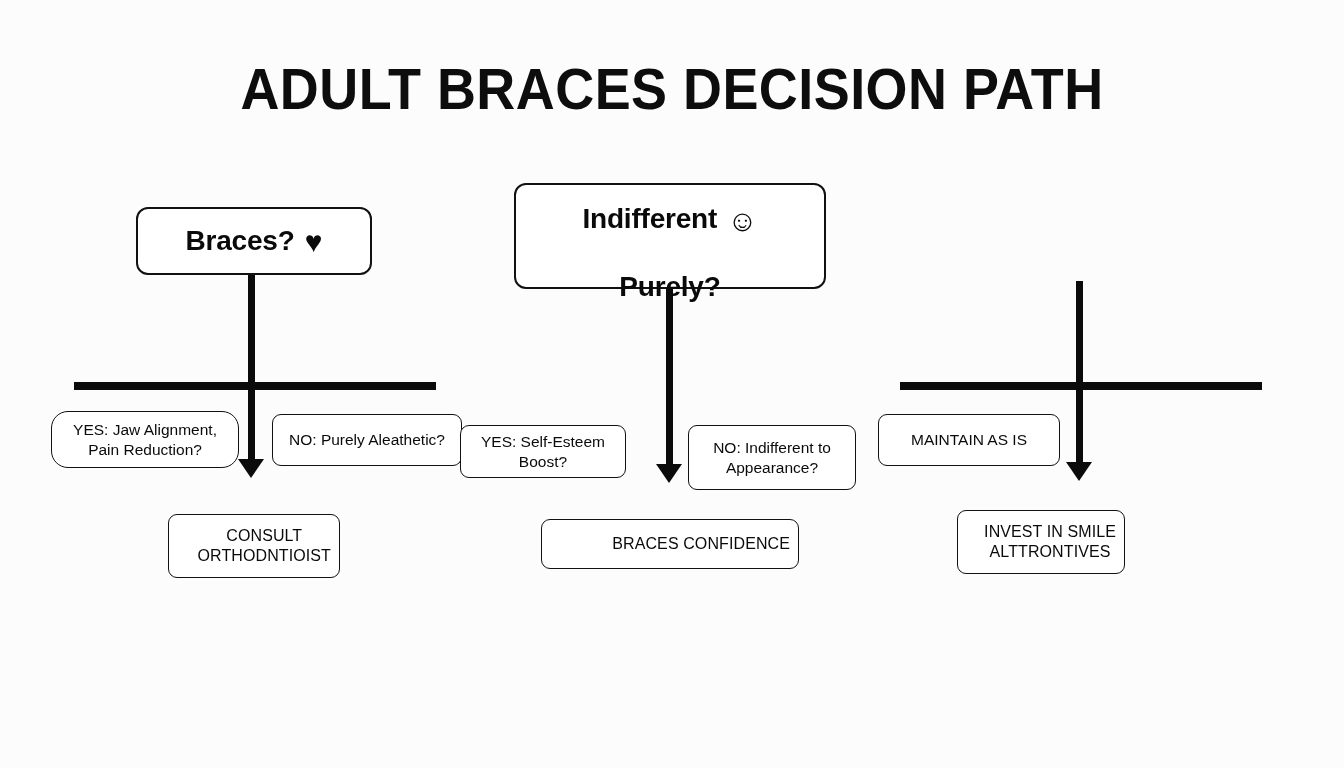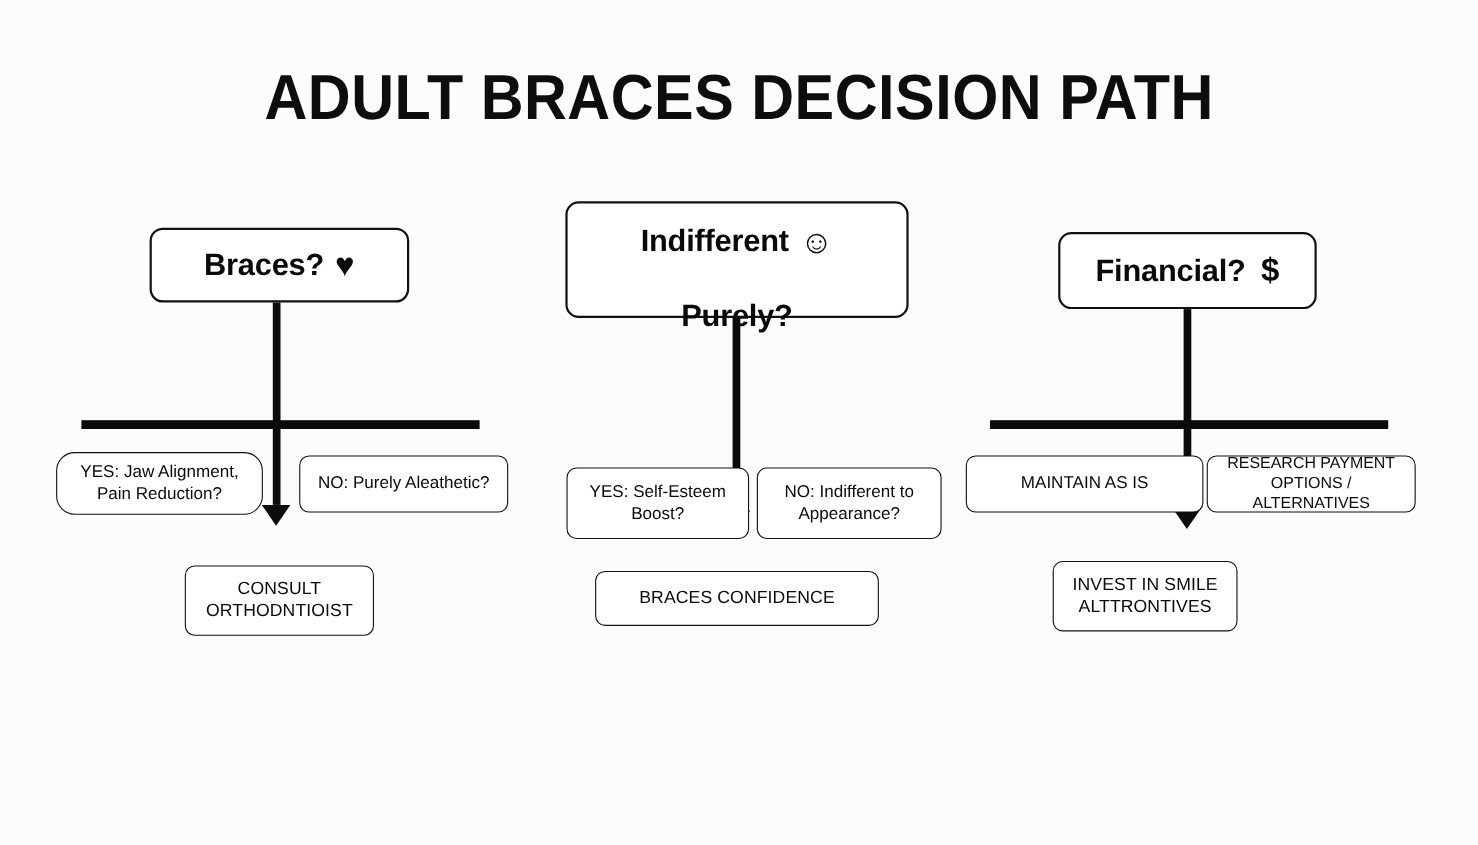--- a/index.html
+++ b/index.html
@@ -77,20 +77,21 @@
   }
   .box.branch .txt {
     font-size: 15.5px;
     font-weight: 400;
   }
 
   
   .box.outcome {
     border-width: 1.6px;
     border-radius: 9px;
+    justify-content: flex-end;
   }
   .box.outcome .txt {
     font-size: 16px;
     font-weight: 400;
     letter-spacing: 0.1px;
   }
 
   
   .vline {
     position: absolute;
@@ -168,52 +169,44 @@
     <span class="txt">
       <span>Indifferent</span><span class="glyph glyph-smiley" style="margin-left:10px;">☺</span><br>
       <span>Purely?</span>
     </span>
   </div>
 
   <div class="vline" style="left:666px; top:289px; width:7px; height:175px;"></div>
 
   <div class="arrowhead" style="left:656px; top:464px;"></div>
 
-  <div class="box branch" style="left:515px; top:425px; width:166px; height:65px;justify-content:center;">
+  <div class="box branch" style="left:460px; top:425px; width:166px; height:53px;justify-content:center;">
     <span class="txt">YES: Self-Esteem
 Boost?</span>
   </div>
 
   <div class="box branch" style="left:688px; top:425px; width:168px; height:65px;text-align:center;">
     <span class="txt">NO: Indifferent to
 Appearance?</span>
   </div>
 
   <div class="box outcome" style="left:541px; top:519px; width:258px; height:50px;">
     <span class="txt">BRACES CONFIDENCE</span>
   </div>
 
-  <div class="box root" style="left:962px; top:211px; width:235px; height:70px;">
-    <span class="txt">Financial?</span>
-    <span class="glyph glyph-dollar" style="margin-left:14px;">$</span>
-  </div>
 
   <div class="vline" style="left:1076px; top:281px; width:7px; height:181px;"></div>
 
   <div class="hbar" style="left:900px; top:382px; width:362px; height:8px;"></div>
 
   <div class="arrowhead" style="left:1066px; top:462px;"></div>
 
-  <div class="box branch" style="left:878px; top:414px; width:216px; height:52px;">
+  <div class="box branch" style="left:878px; top:414px; width:182px; height:52px;">
     <span class="txt">MAINTAIN AS IS</span>
   </div>
 
-  <div class="box branch" style="left:1097px; top:414px; width:190px; height:52px;">
-    <span class="txt" style="font-size:14.5px;">RESEARCH PAYMENT
-OPTIONS / ALTERNATIVES</span>
-  </div>
 
   <div class="box outcome" style="left:957px; top:510px; width:168px; height:64px;">
     <span class="txt">INVEST IN SMILE
 ALTTRONTIVES</span>
   </div>
 
 </div>
 
 </body></html>

